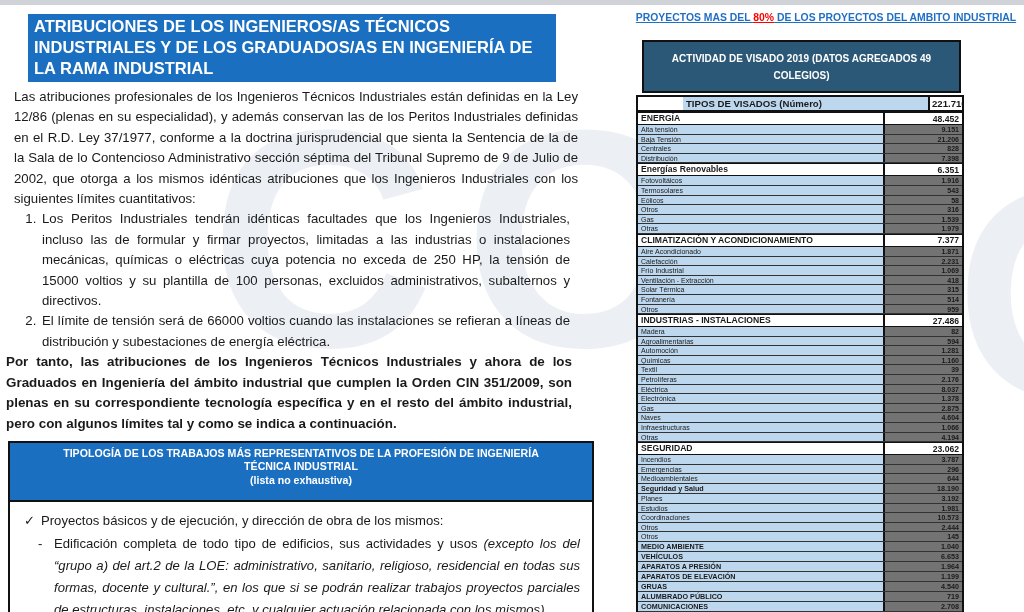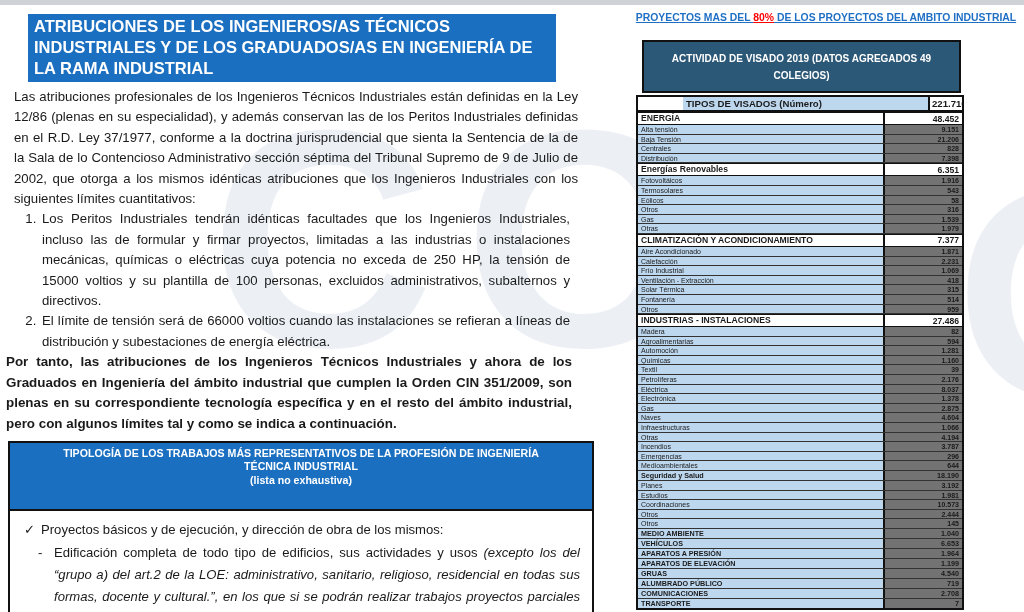--- a/index.html
+++ b/index.html
@@ -24,21 +24,21 @@
   .intro{margin:5px 0 0 8px;width:564px;font-size:13.2px;line-height:20.4px;text-align:justify;}
   ol.limits{margin:0;padding:0 0 0 34px;width:530px;}
   ol.limits li{font-size:13.2px;line-height:20.4px;text-align:justify;padding-left:2px;}
   .conclusion{margin:0;width:566px;font-weight:bold;font-size:13.4px;line-height:20.4px;text-align:justify;}
   .tipologia-box{
     margin-top:7px;margin-left:2px;width:582px;border:2px solid #111;border-bottom:none;
     height:268px;overflow:hidden;background:transparent;
   }
   .tipologia-header{
     background:#1b6fc0;color:#fff;font-weight:bold;font-size:10.6px;line-height:13.5px;
-    text-align:center;padding:4px 30px 22px 30px;border-bottom:2px solid #111;
+    text-align:center;padding:4px 30px 13px 30px;border-bottom:2px solid #111;
   }
   .tipologia-body{padding:8px 12px 0 14px;font-size:13.1px;line-height:22.2px;}
   .tip-item{position:relative;text-align:justify;}
   .tip-item.check{padding-left:17px;}
   .tip-item.dash{padding-left:30px;}
   .tip-item .marker{position:absolute;left:0;top:0;}
   .tip-item.dash .marker{left:14px;}
   .tip-text .italic{font-style:italic;}
   
   .headline{
@@ -240,20 +240,24 @@
           <div class="vvalue">4.604</div>
         </div>
         <div class="vrow sub">
           <div class="vlabel">Infraestructuras</div>
           <div class="vvalue">1.066</div>
         </div>
         <div class="vrow sub">
           <div class="vlabel">Otras</div>
           <div class="vvalue">4.194</div>
         </div>
+        <div class="vrow section">
+          <div class="vlabel">SEGURIDAD</div>
+          <div class="vvalue">23.062</div>
+        </div>
         <div class="vrow sub">
           <div class="vlabel">Incendios</div>
           <div class="vvalue">3.787</div>
         </div>
         <div class="vrow sub">
           <div class="vlabel">Emergencias</div>
           <div class="vvalue">296</div>
         </div>
         <div class="vrow sub">
           <div class="vlabel">Medioambientales</div>

